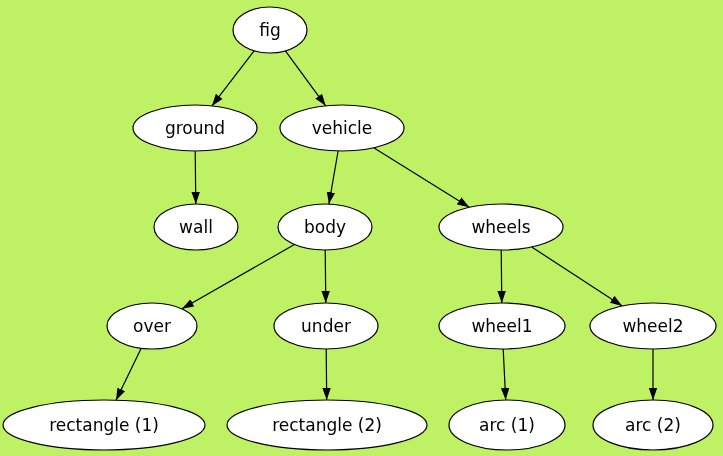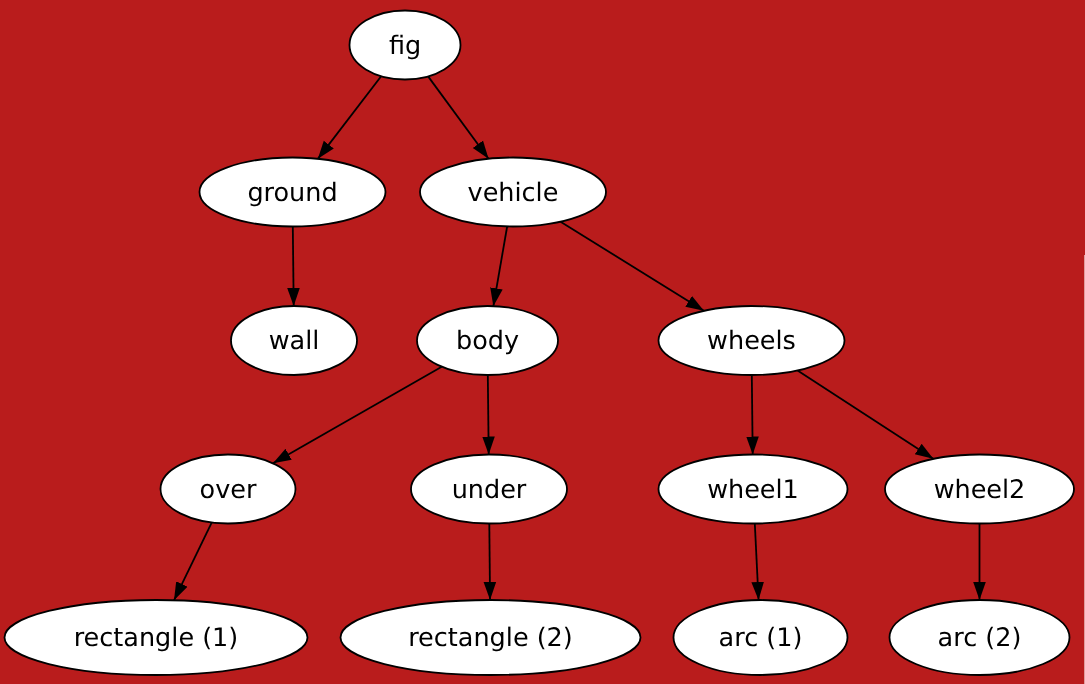--- a/index.html
+++ b/index.html
@@ -4,21 +4,21 @@
 <style>
   html, body {
     margin: 0;
     padding: 0;
     background: #ffffff;
   }
   #stage {
     position: relative;
     width: 723px;
     height: 456px;
-    background: #b91c1c;
+    background: #bef264;
     font-family: "DejaVu Sans", sans-serif;
     overflow: hidden;
     text-align: center;
   }
   svg text {
     font-family: "DejaVu Sans", sans-serif;
     fill: #000000;
   }
 </style>
 </head>

